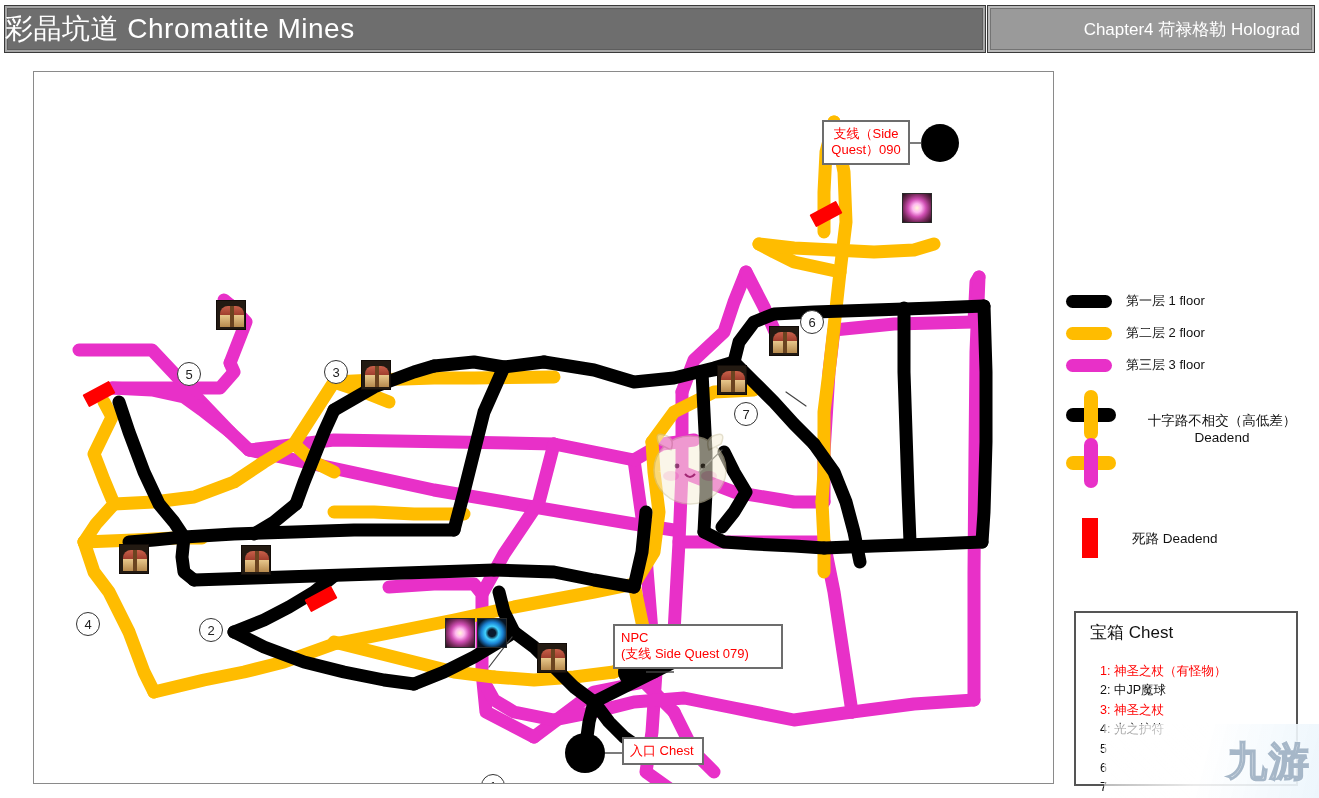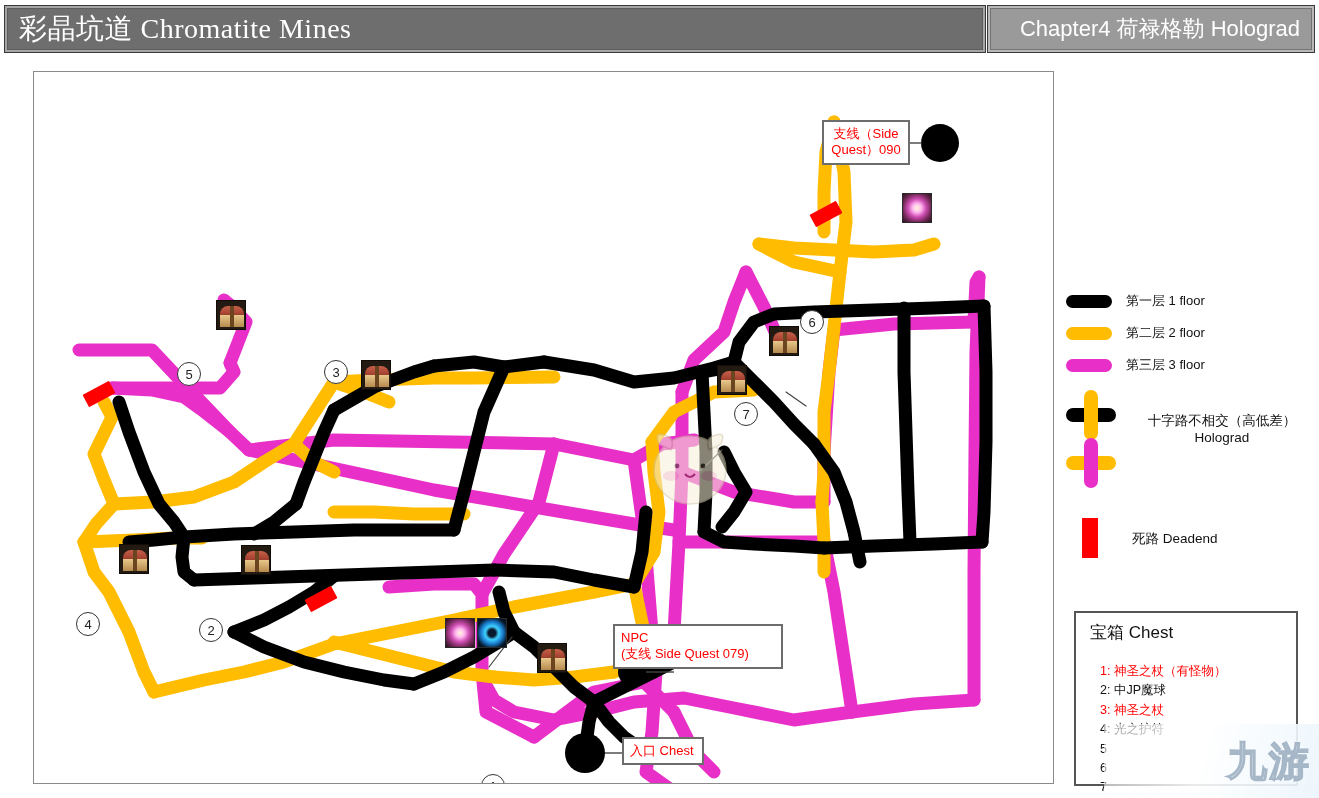--- a/index.html
+++ b/index.html
@@ -15,31 +15,31 @@
   
   .title-bar {
     position: absolute; left: 4px; top: 5px; width: 982px; height: 48px;
     background: #6e6e6e;
     border: 1px solid #3a3a3a;
     box-shadow: inset 0 0 0 2px #a6a6a6, inset 0 0 0 3px #5d5d5d;
     display: flex; align-items: center;
   }
   .title-bar .t {
     color: #ffffff; font-size: 28px; letter-spacing: .5px;
-    padding-left: 14px; white-space: nowrap; line-height: 1; font-family: Liberation Serif, serif;
+    white-space: nowrap; line-height: 1;
   }
   .chapter-bar {
     position: absolute; left: 987px; top: 5px; width: 328px; height: 48px;
     background: #9a9a9a;
     border: 1px solid #3a3a3a;
     box-shadow: inset 0 0 0 2px #b9b9b9, inset 0 0 0 3px #737373;
     display: flex; align-items: center; justify-content: flex-end;
   }
   .chapter-bar .t {
-    color: #ffffff; font-size: 22px; padding-right: 14px; white-space: nowrap;
+    color: #ffffff; font-size: 17px; padding-right: 14px; white-space: nowrap;
   }
 
   
   .map-panel {
     position: absolute; left: 33px; top: 71px; width: 1021px; height: 713px;
     background: #ffffff; border: 1px solid #8a8a8a;
     overflow: hidden;
   }
   .map-svg { position:absolute; left:0; top:0; width:1021px; height:713px; }
 
@@ -352,21 +352,21 @@
       <div class="cross" id="cross-1">
         <div class="h" style="background:#000000"></div>
         <div class="v" style="background:#FFBC00"></div>
       </div>
       <div class="cross" id="cross-2">
         <div class="h" style="background:#FFBC00"></div>
         <div class="v" style="background:#E830C8"></div>
       </div>
       <div class="cross-label">
         <span class="cn">十字路不相交（高低差）</span>
-        <span class="en">Holograd</span>
+        <span class="en">Deadend</span>
       </div>
     </div>
 
     <div class="dead-row">
       <div class="dead-swatch"></div>
       <div class="dead-label">死路 Deadend</div>
     </div>
   </div>
 
   <div class="chest-box">

